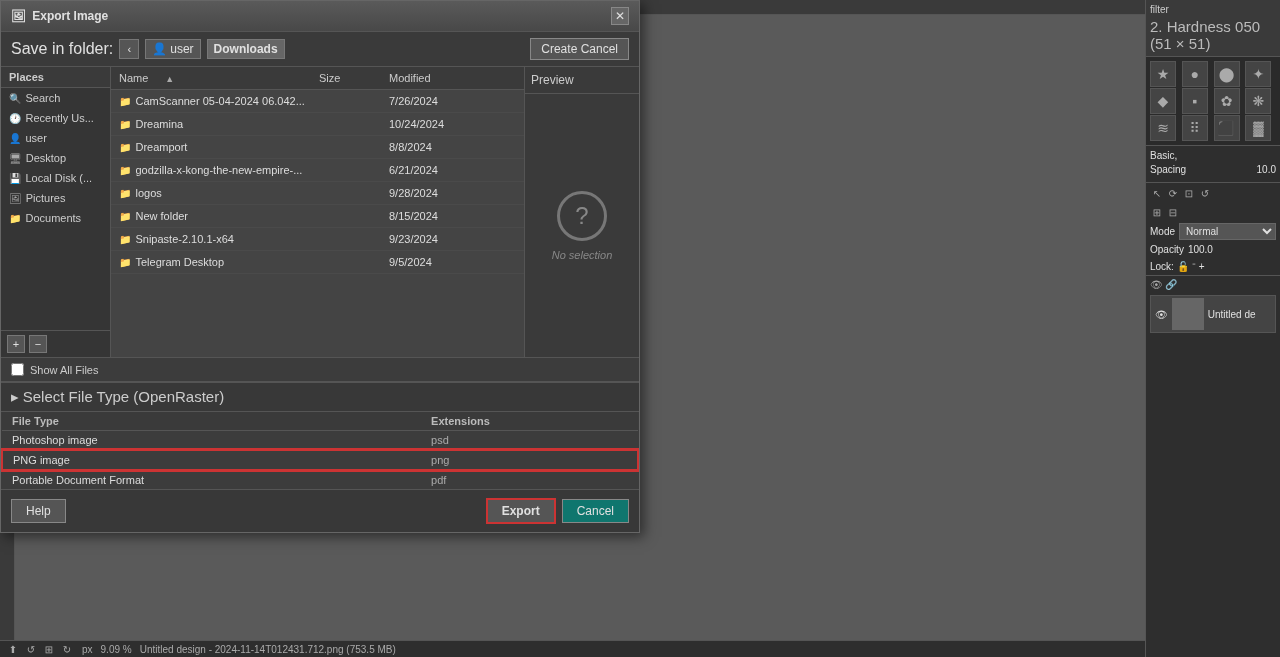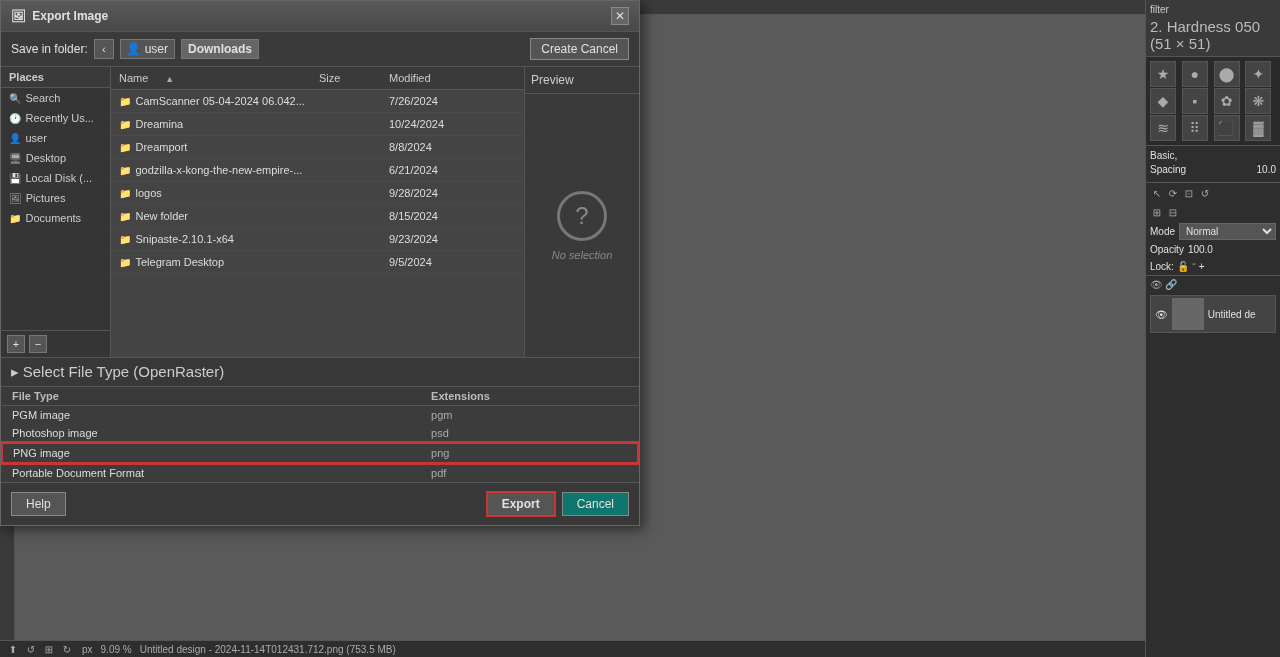--- a/index.html
+++ b/index.html
@@ -302,21 +302,21 @@
     .folder-row {
       display: flex;
       align-items: center;
       padding: 6px 10px;
       gap: 6px;
       border-bottom: 1px solid #555;
       background: #3a3a3a;
     }
 
     .folder-label {
-      font-size: 12px;
+      font-size: 16px;
       color: #e0e0e0;
       white-space: nowrap;
     }
 
     .nav-btn {
       width: 20px;
       height: 20px;
       background: #555;
       border: 1px solid #777;
       color: #e0e0e0;
@@ -901,38 +901,38 @@
         <div class="preview-content">
           <div class="preview-icon">
             <span>?</span>
           </div>
           <div class="preview-no-selection">No selection</div>
         </div>
       </div>
 
     </div>
 
+    <div class="show-all-row">
+      <input type="checkbox" style="">
+      <span>Show All Files</span>
+    </div>
 
     <div class="filetype-section">
       <div class="filetype-header">
         <span>▸ Select File Type (OpenRaster)</span>
       </div>
       <div class="filetype-scroll">
         <table class="filetype-table">
           <thead>
             <tr>
               <th class="filetype-col-header">File Type</th>
               <th class="filetype-col-header">Extensions</th>
             </tr>
           </thead>
           <tbody>
-            <tr class="filetype-row">
-              <td class="filetype-cell">PGM image</td>
-              <td class="filetype-cell ext">pgm</td>
-            </tr>
             <tr class="filetype-row">
               <td class="filetype-cell">Photoshop image</td>
               <td class="filetype-cell ext">psd</td>
             </tr>
             <tr class="filetype-row selected" style="outline:2px solid #cc3333;">
               <td class="filetype-cell">PNG image</td>
               <td class="filetype-cell ext">png</td>
             </tr>
             <tr class="filetype-row">
               <td class="filetype-cell">Portable Document Format</td>

